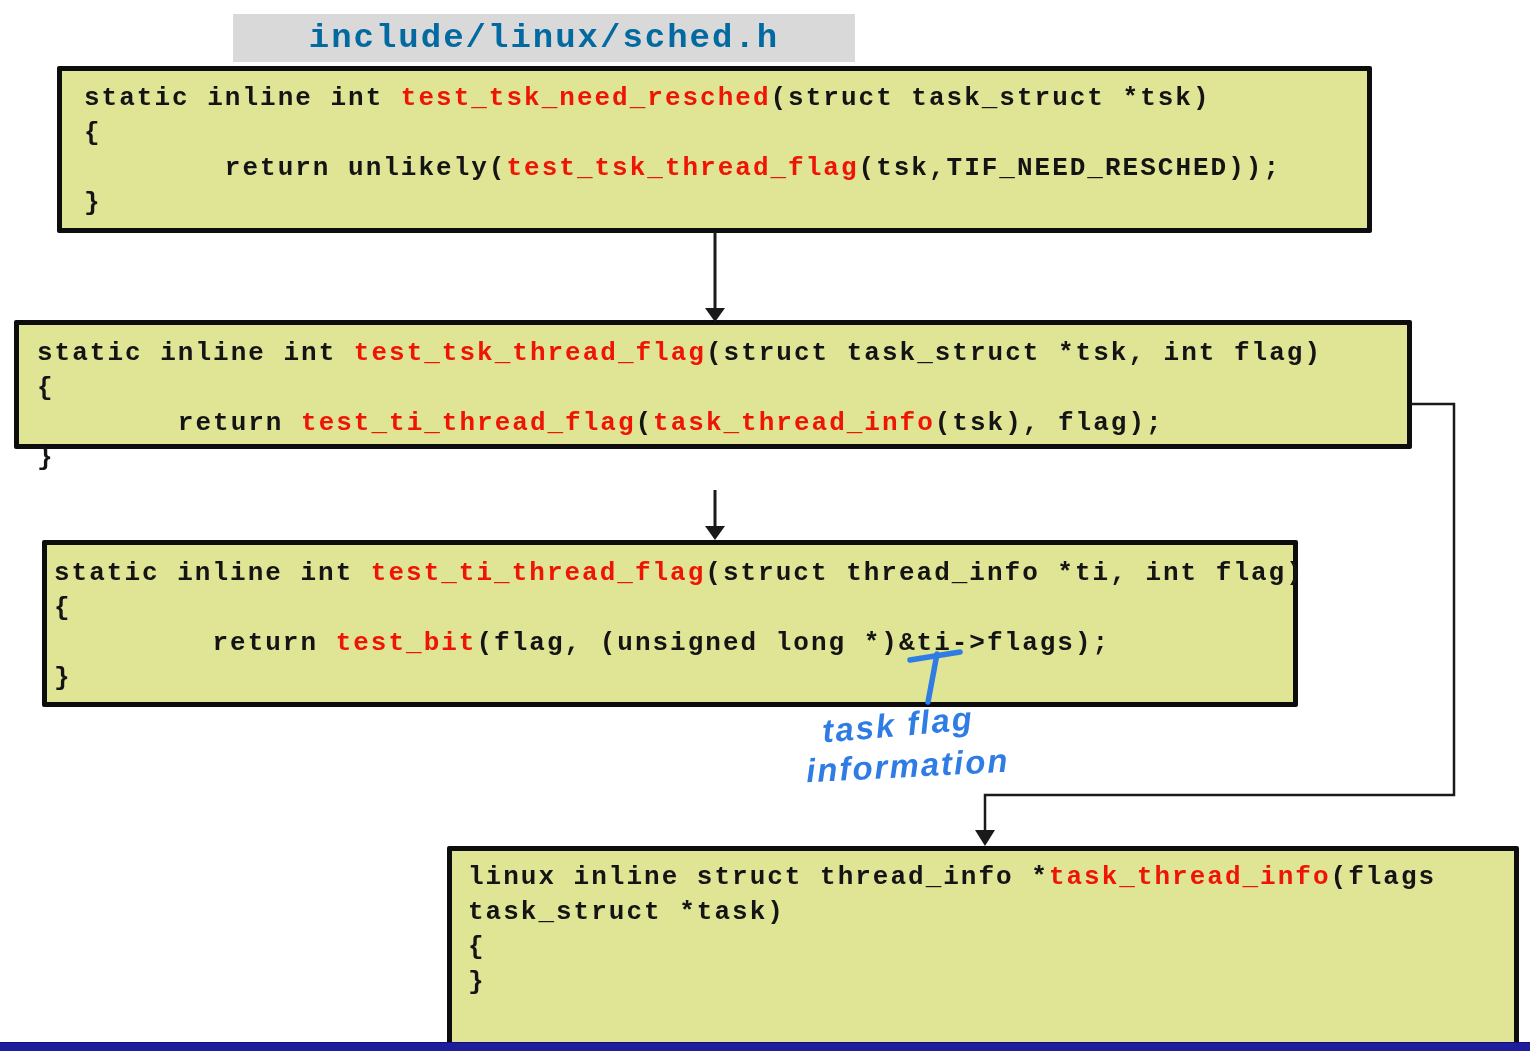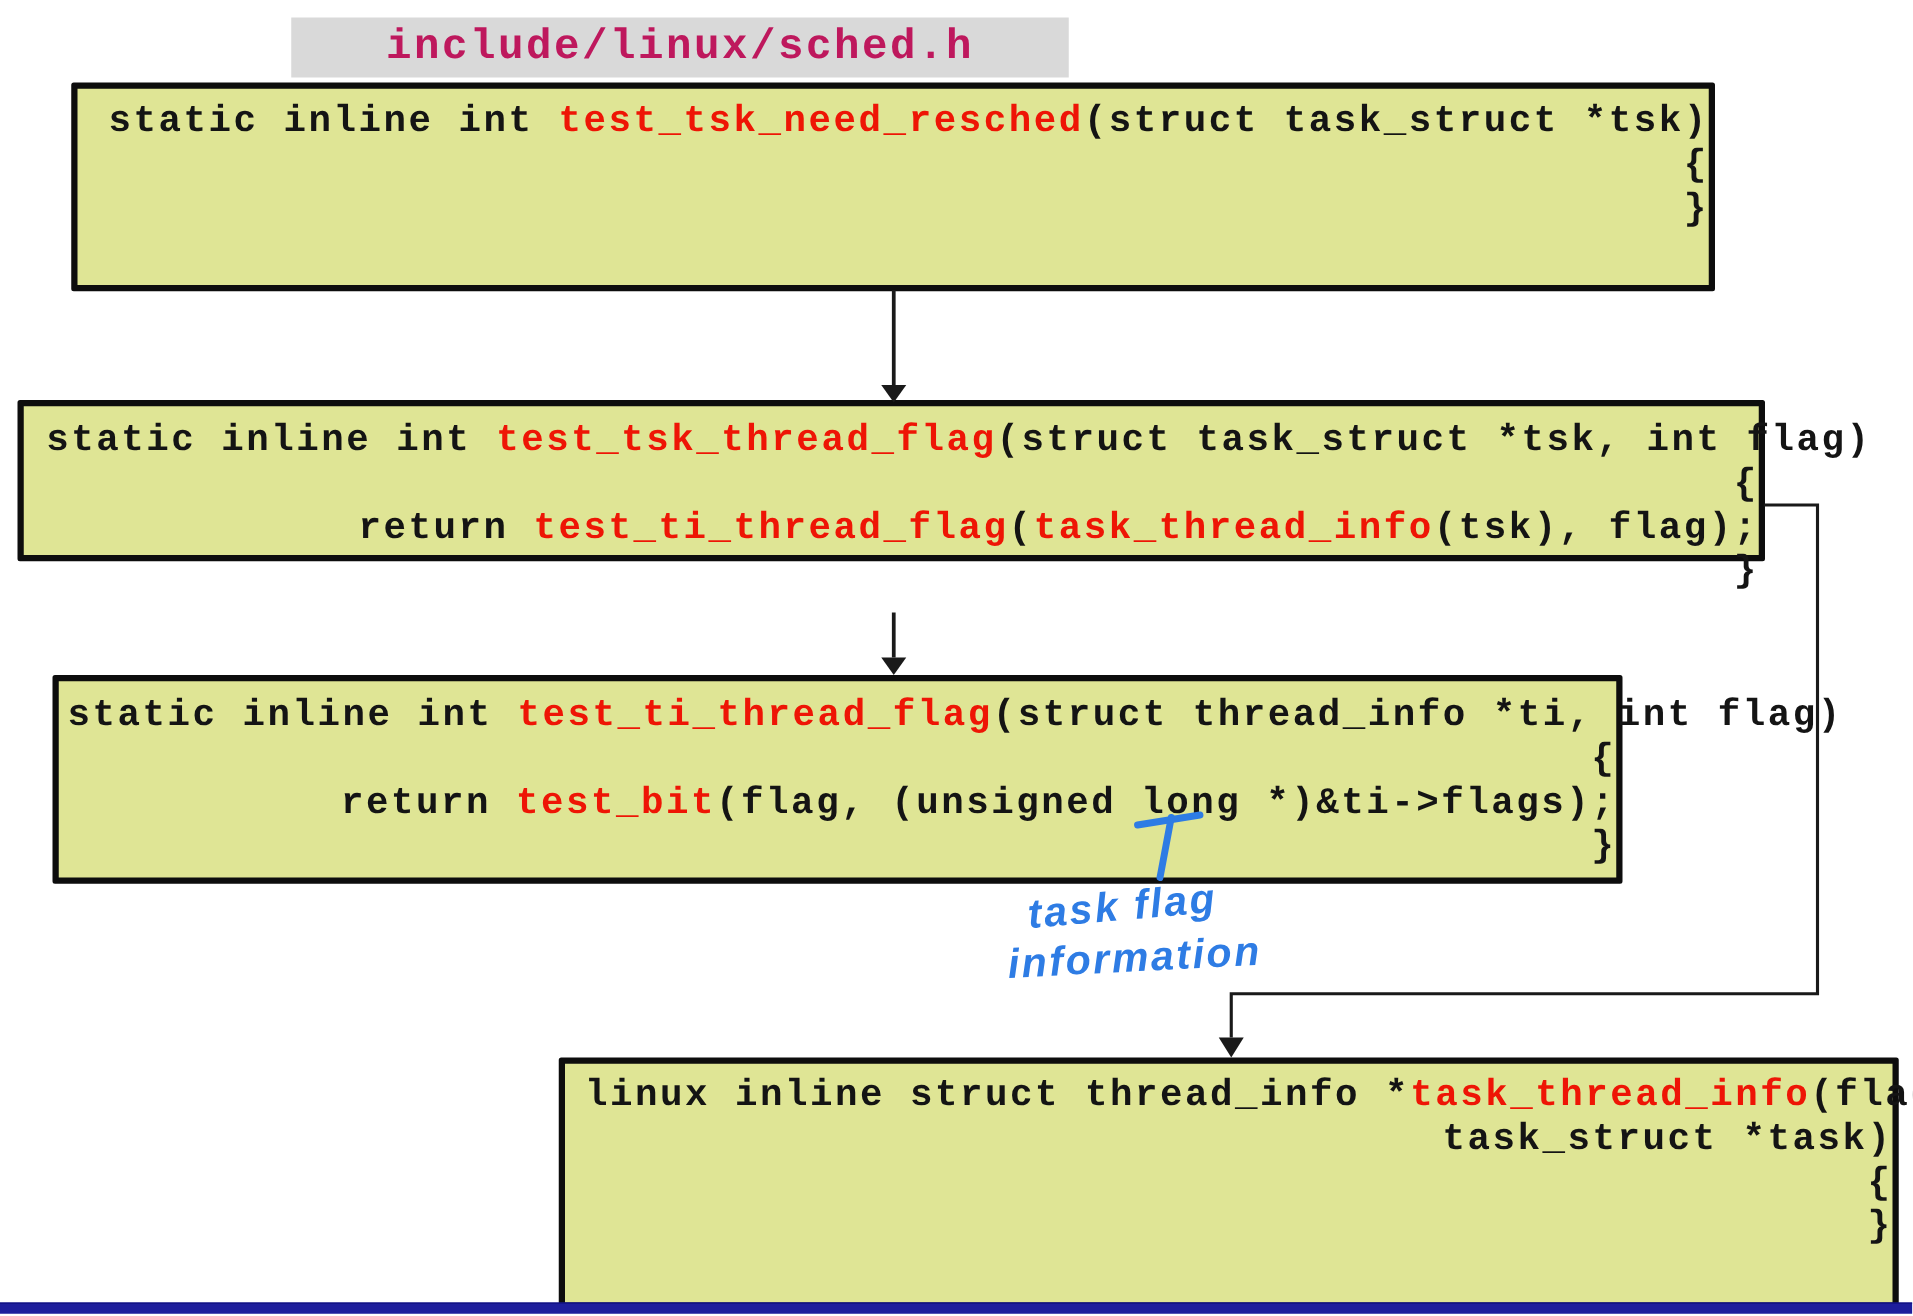--- a/index.html
+++ b/index.html
@@ -9,35 +9,34 @@
     background:#ffffff;
     overflow:hidden;
     font-family:"Liberation Mono","DejaVu Sans Mono",monospace;
   }
   .title-box{
     position:absolute;
     left:233px;top:14px;width:622px;height:48px;
     background:var(--title-bg,#d9d9d9);
     display:flex;align-items:center;justify-content:center;
     font-size:34px;font-weight:bold;letter-spacing:2px;
-    color:#be185d;
+    color:#0369a1;
   }
   .codebox{
     position:absolute;
     background:var(--box-fill,#dfe595);
     border:5px solid var(--box-border,#0d0d0d);
     box-sizing:border-box;
     border-radius:2px;
   }
   .codeline{
     white-space:pre;
-    font-size:30px;font-weight:bold;letter-spacing:2px;
+    font-size:26px;font-weight:bold;letter-spacing:2px;
     line-height:35px;
     color:#141414;
-    text-align:right;
   }
   .seg-red{color:var(--kw-red,#ee1505);}
   #box1{left:57px;top:66px;width:1315px;height:167px;padding:10px 0 0 22px;}
   #box2{left:14px;top:320px;width:1398px;height:129px;padding:11px 0 0 18px;}
   #box3{left:42px;top:540px;width:1256px;height:167px;padding:11px 0 0 7px;}
   #box4{left:447px;top:846px;width:1072px;height:201px;padding:9px 0 0 16px;}
   .overlay{position:absolute;left:0;top:0;width:1530px;height:1053px;pointer-events:none;}
   .hand{
     position:absolute;
     font-family:"Liberation Sans","DejaVu Sans",sans-serif;
@@ -58,20 +57,21 @@
 
 <div id="canvas">
 
   <div class="title-box">
     <span>include/linux/sched.h</span>
   </div>
 
   <div id="box1" class="codebox">
       <div class="codeline"><span>static inline int </span><span class="seg-red">test_tsk_need_resched</span><span>(struct task_struct *tsk)</span></div>
       <div class="codeline"><span>{</span></div>
+      <div class="codeline"><span>        return unlikely(</span><span class="seg-red">test_tsk_thread_flag</span><span>(tsk,TIF_NEED_RESCHED));</span></div>
       <div class="codeline"><span>}</span></div>
     </div>
   <div id="box2" class="codebox">
       <div class="codeline"><span>static inline int </span><span class="seg-red">test_tsk_thread_flag</span><span>(struct task_struct *tsk, int flag)</span></div>
       <div class="codeline"><span>{</span></div>
       <div class="codeline"><span>        return </span><span class="seg-red">test_ti_thread_flag</span><span>(</span><span class="seg-red">task_thread_info</span><span>(tsk), flag);</span></div>
       <div class="codeline"><span>}</span></div>
     </div>
   <div id="box3" class="codebox">
       <div class="codeline"><span>static inline int </span><span class="seg-red">test_ti_thread_flag</span><span>(struct thread_info *ti, int flag)</span></div>

